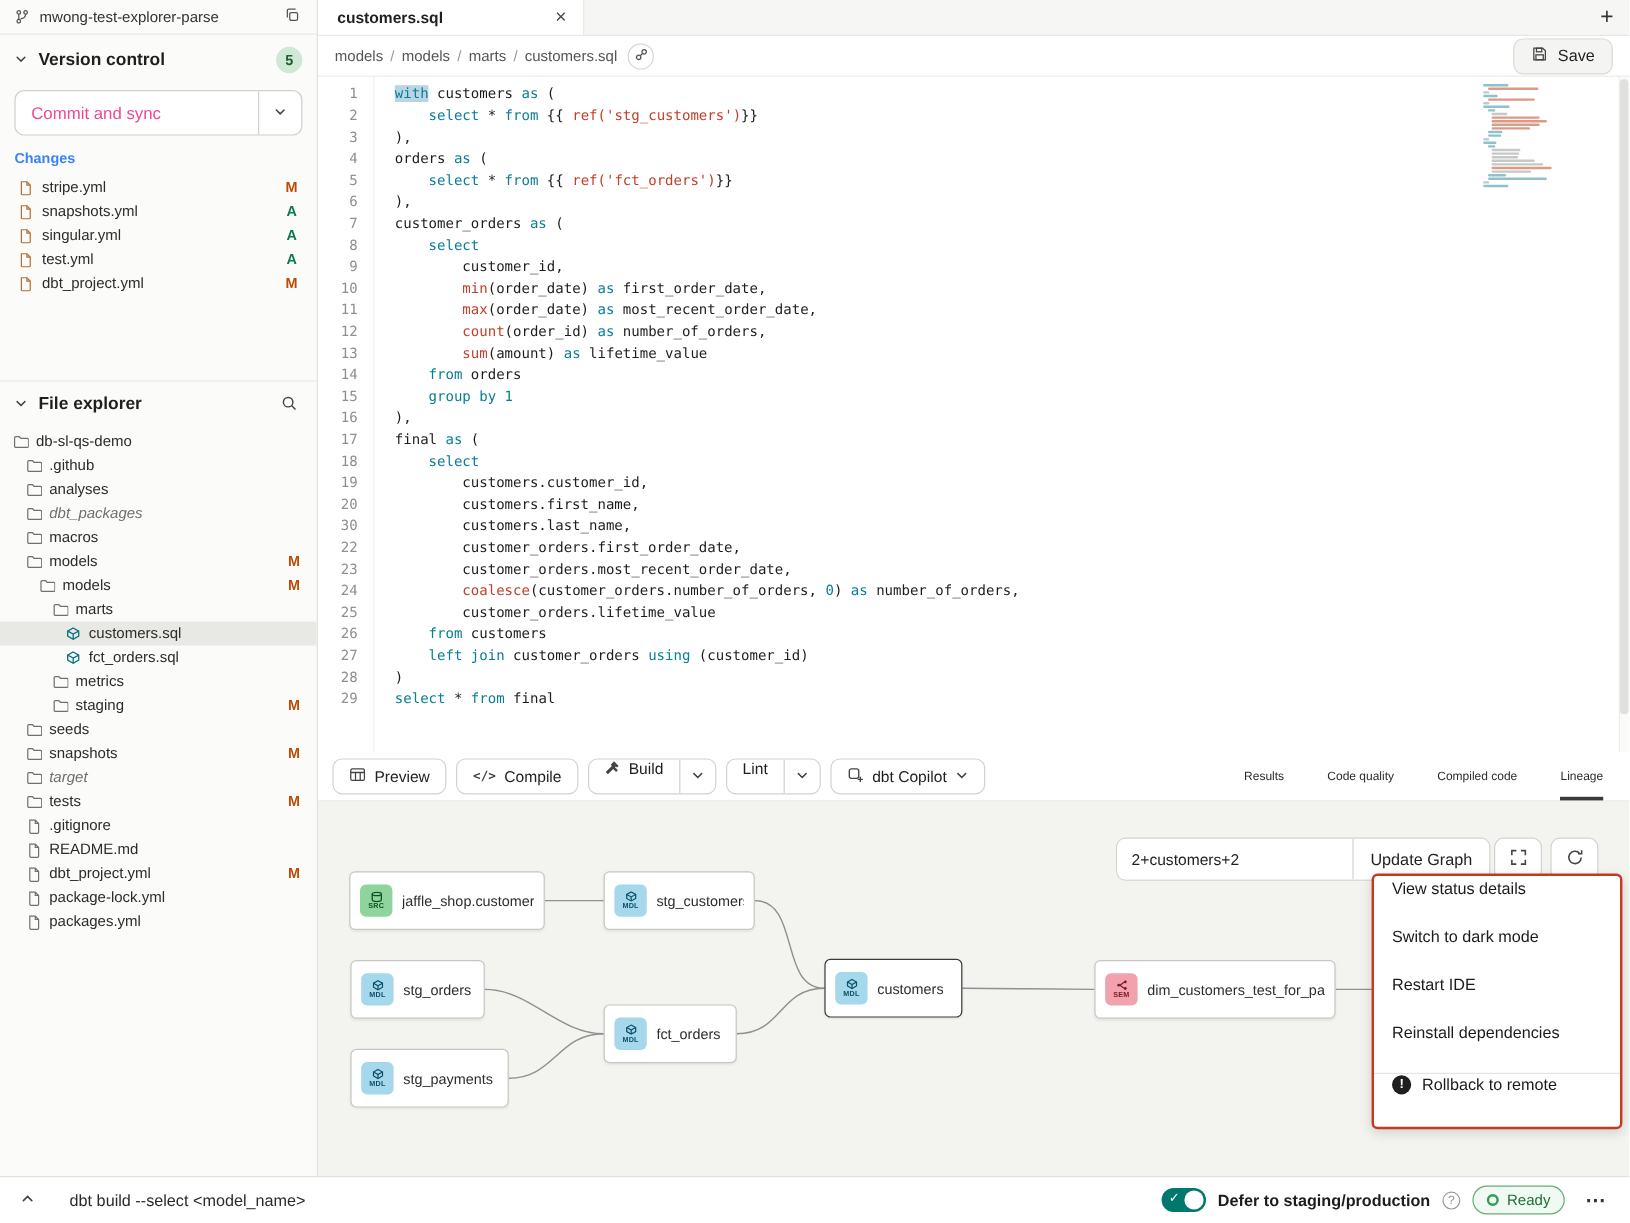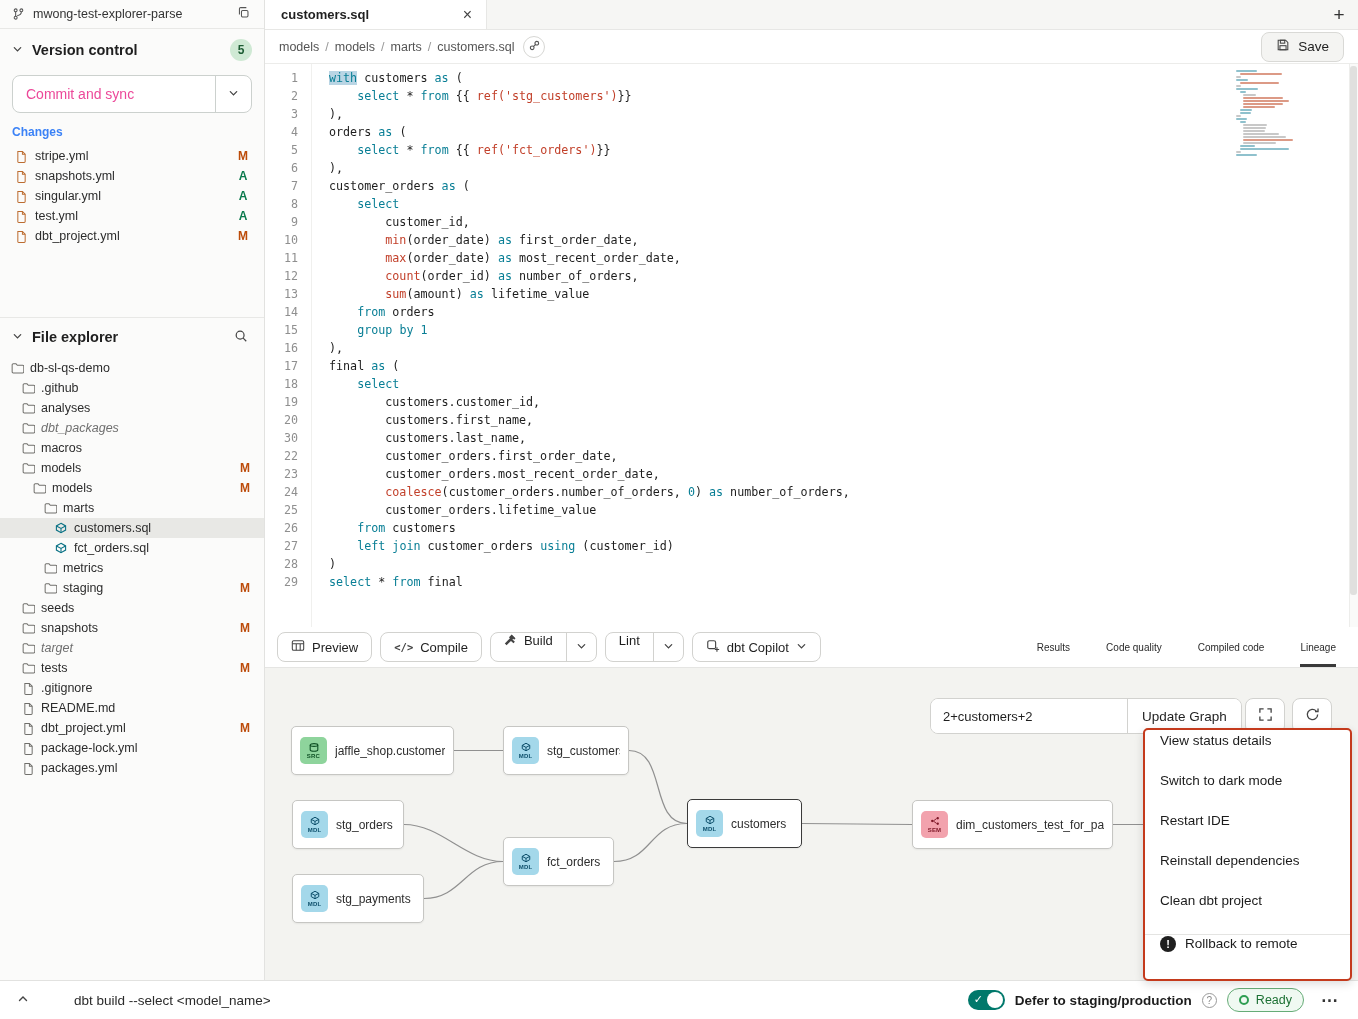--- a/index.html
+++ b/index.html
@@ -88,21 +88,21 @@
 .gicon-btn{position:absolute;top:30px;width:40px;height:36px;background:#fff;border:1px solid #d2d2cf;border-radius:8px;display:flex;align-items:center;justify-content:center;cursor:pointer}
 .gicon-btn.fs{left:980px}.gicon-btn.rf{left:1027px}
 
 
 .context-menu{position:absolute;left:1143px;top:728px;width:209px;background:#fff;border:2px solid #c43a1c;border-radius:5px;padding:3px 0;z-index:60;box-shadow:0 3px 10px rgba(0,0,0,.14)}
 .menu-item{height:40px;display:flex;align-items:flex-start;gap:9px;padding:0 15px;font-size:13.5px;color:#1b1b1b;cursor:pointer}
 .menu-divider{border-top:1px solid #e4e4e2;margin:1px 0}
 .alert-ico{width:16px;height:16px;border-radius:50%;background:#1f1f1f;color:#fff;font-size:11px;font-weight:700;display:flex;align-items:center;justify-content:center;flex:none}
 
 
-.statusbar{height:39px;border-top:1px solid #e2e2e0;display:flex;align-items:center;padding:0 12px;gap:26px;background:#fff;position:relative;z-index:10}
+.statusbar{height:39px;border-top:1px solid #e2e2e0;display:flex;align-items:center;padding:0 12px;gap:10px;background:#fff;position:relative;z-index:10}
 .sb-cmd{font-size:13.5px;color:#2b2b2b;margin-left:14px}
 .sb-right{margin-left:auto;display:flex;align-items:center;gap:10px}
 .toggle{width:37px;height:20px;border-radius:10px;background:#00786b;position:relative;cursor:pointer;flex:none}
 .toggle .check{position:absolute;left:6px;top:3px;color:#fff;font-size:11px;line-height:1.2}
 .toggle .knob{position:absolute;right:2px;top:2px;width:16px;height:16px;border-radius:50%;background:#fff}
 .defer-label{font-size:13.5px;font-weight:600;color:#1c1c1c}
 .help-ico{width:15px;height:15px;border-radius:50%;border:1.2px solid #9a9a9a;color:#8a8a8a;font-size:10px;display:flex;align-items:center;justify-content:center;cursor:pointer}
 .ready-badge{height:24px;display:flex;align-items:center;gap:7px;padding:0 11px;border:1px solid #66ac77;border-radius:12px;background:#f0f9f2;color:#1c7033;font-size:12.5px;cursor:pointer}
 .ready-dot{width:10px;height:10px;border-radius:50%;border:2px solid #2f9e52}
 .more-btn{width:32px;height:24px;display:flex;align-items:center;justify-content:center;font-size:17px;color:#333;letter-spacing:1px;cursor:pointer;font-weight:700}
@@ -709,22 +709,18 @@
       <span>Switch to dark mode</span>
     </div>
     <div class="menu-item">
 
       <span>Restart IDE</span>
     </div>
     <div class="menu-item">
 
       <span>Reinstall dependencies</span>
     </div>
-    <div class="menu-item">
-
-      <span>Clean dbt project</span>
-    </div>
     <div class="menu-divider"></div>
     <div class="menu-item">
       <span class="alert-ico">!</span>
       <span>Rollback to remote</span>
     </div>
   </div>
 
 </body></html>

